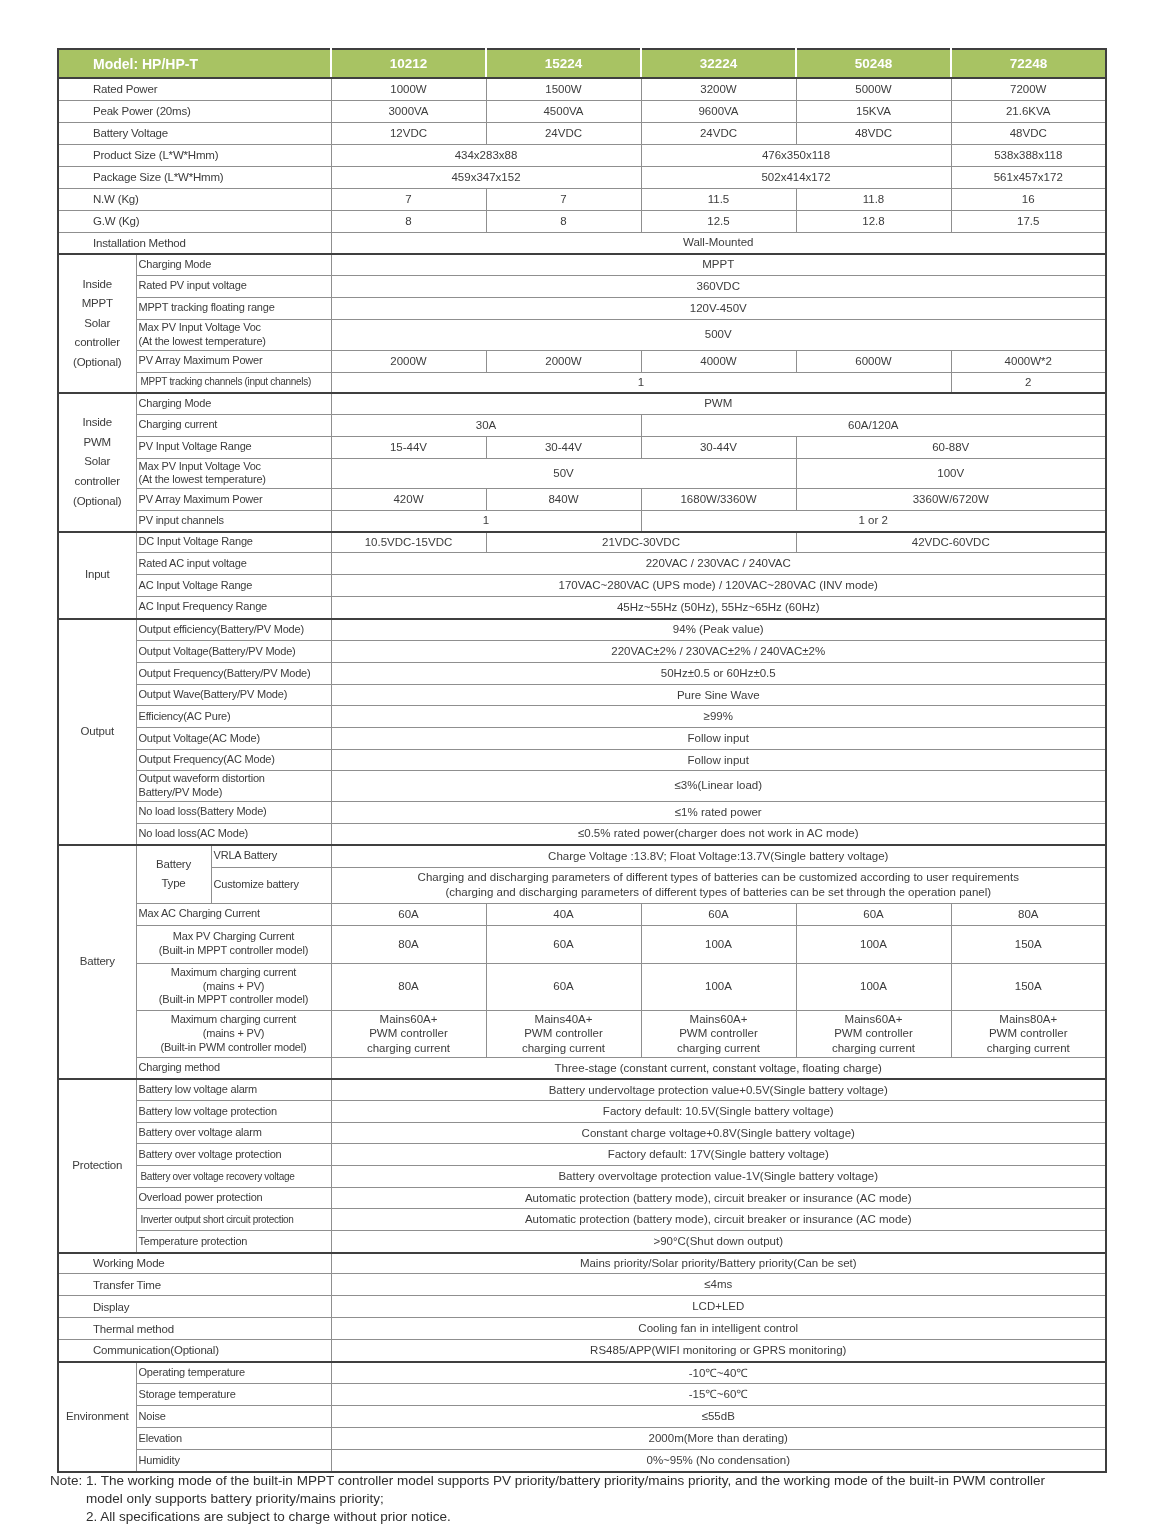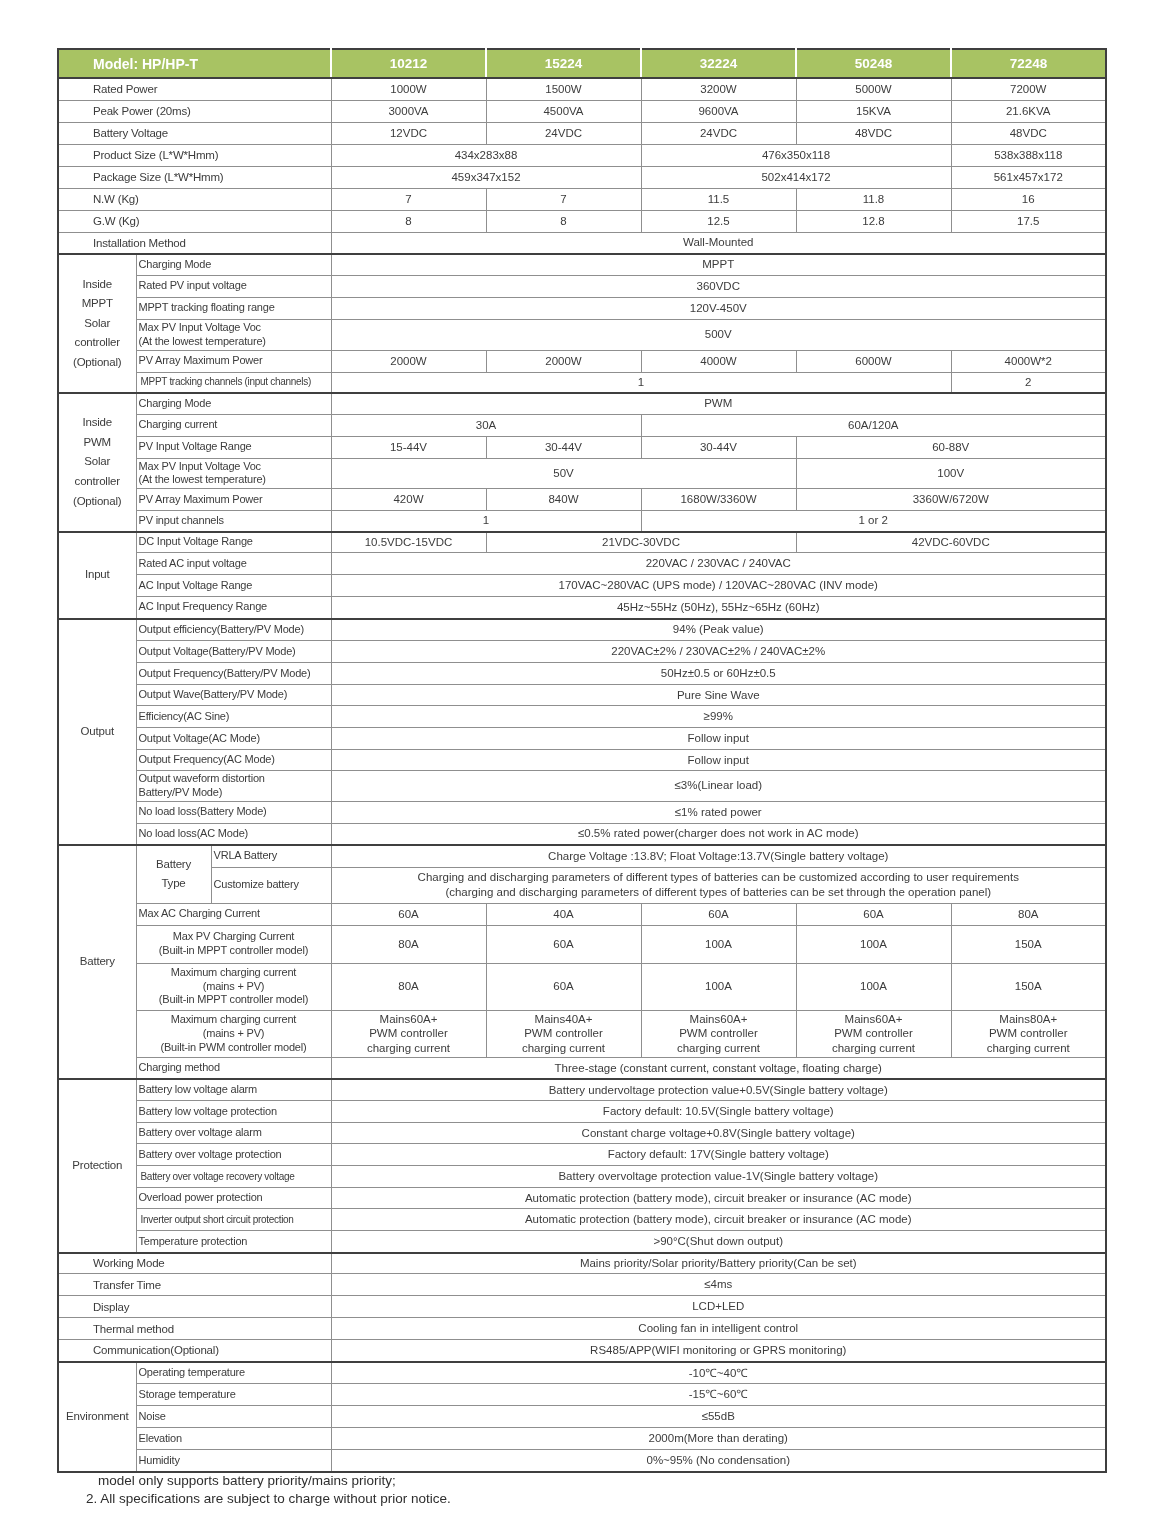--- a/index.html
+++ b/index.html
@@ -24,21 +24,21 @@
        font-size:11.5px; }
   td.l  { text-align:left; font-size:11px; letter-spacing:-0.2px; line-height:1.25; }
   td.lf { padding-left:34px; font-size:11.5px; }
   td.lc { text-align:center; padding-left:2px; }
   td.ls { font-size:10px; letter-spacing:-0.3px; padding-left:4px; }
   td.g  { font-size:11.5px; line-height:1.7; letter-spacing:-0.2px; padding:1px; }
   tr.sec td { border-top:2px solid var(--border-dark); }
 
   .note { position:absolute; left:50px; top:1472px; width:1075px; font-size:13.5px;
           color:#2e2e2e; line-height:1.32; }
-  .note .l2 { margin-left:48px; }
+  .note .l2 { margin-left:36px; }
   .note .l3 { margin-left:36px; }
 </style>
 </head>
 <body>
 
 <div class="page">
 
 
   <table class="spec">
     <colgroup>
@@ -222,21 +222,21 @@
         </tr>
         <tr style="height: 22px;">
           <td class="l" colspan="2">Output Frequency(Battery/PV Mode)</td>
           <td class="v" colspan="5">50Hz±0.5 or 60Hz±0.5</td>
         </tr>
         <tr style="height: 21px;">
           <td class="l" colspan="2">Output Wave(Battery/PV Mode)</td>
           <td class="v" colspan="5">Pure Sine Wave</td>
         </tr>
         <tr style="height: 22px;">
-          <td class="l" colspan="2">Efficiency(AC Sine)</td>
+          <td class="l" colspan="2">Efficiency(AC Pure)</td>
           <td class="v" colspan="5">≥99%</td>
         </tr>
         <tr style="height: 22px;">
           <td class="l" colspan="2">Output Voltage(AC Mode)</td>
           <td class="v" colspan="5">Follow input</td>
         </tr>
         <tr style="height: 21px;">
           <td class="l" colspan="2">Output Frequency(AC Mode)</td>
           <td class="v" colspan="5">Follow input</td>
         </tr>
@@ -387,17 +387,18 @@
           <td class="v" colspan="5">2000m(More than derating)</td>
         </tr>
         <tr style="height: 22px;">
           <td class="l" colspan="2">Humidity</td>
           <td class="v" colspan="5">0%~95% (No condensation)</td>
         </tr>
       </tbody>
   </table>
 
   <div class="note">
+    <div>Note: 1. The working mode of the built-in MPPT controller model supports PV priority/battery priority/mains priority, and the working mode of the built-in PWM controller</div>
     <div class="l2">model only supports battery priority/mains priority;</div>
     <div class="l3">2. All specifications are subject to charge without prior notice.</div>
   </div>
 
 </div>
 
 </body></html>

